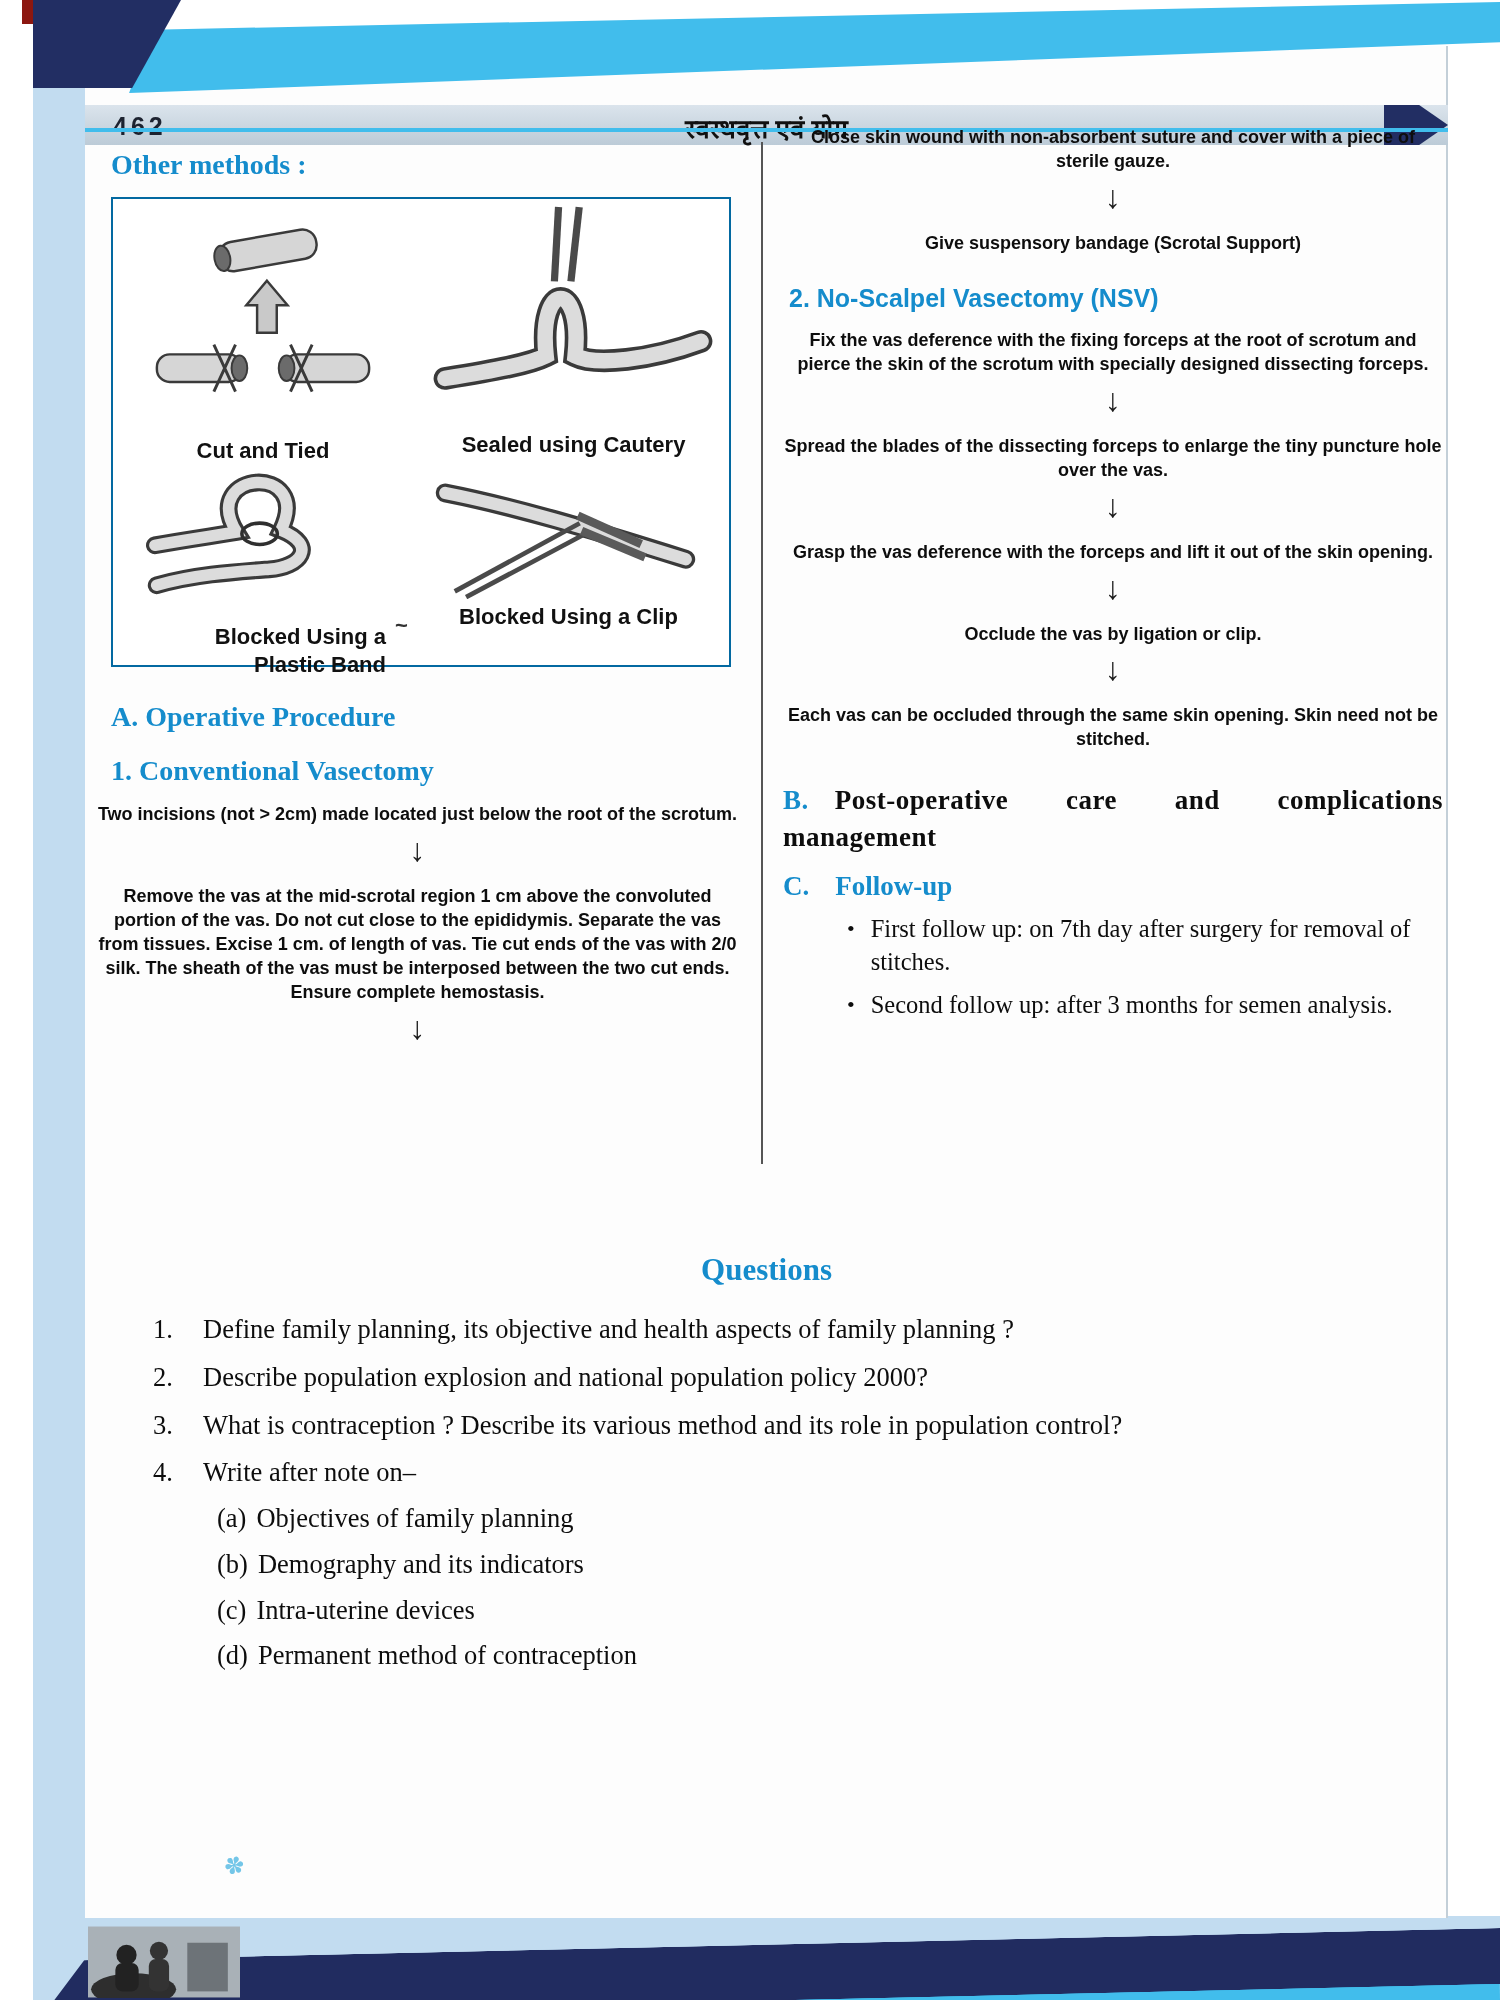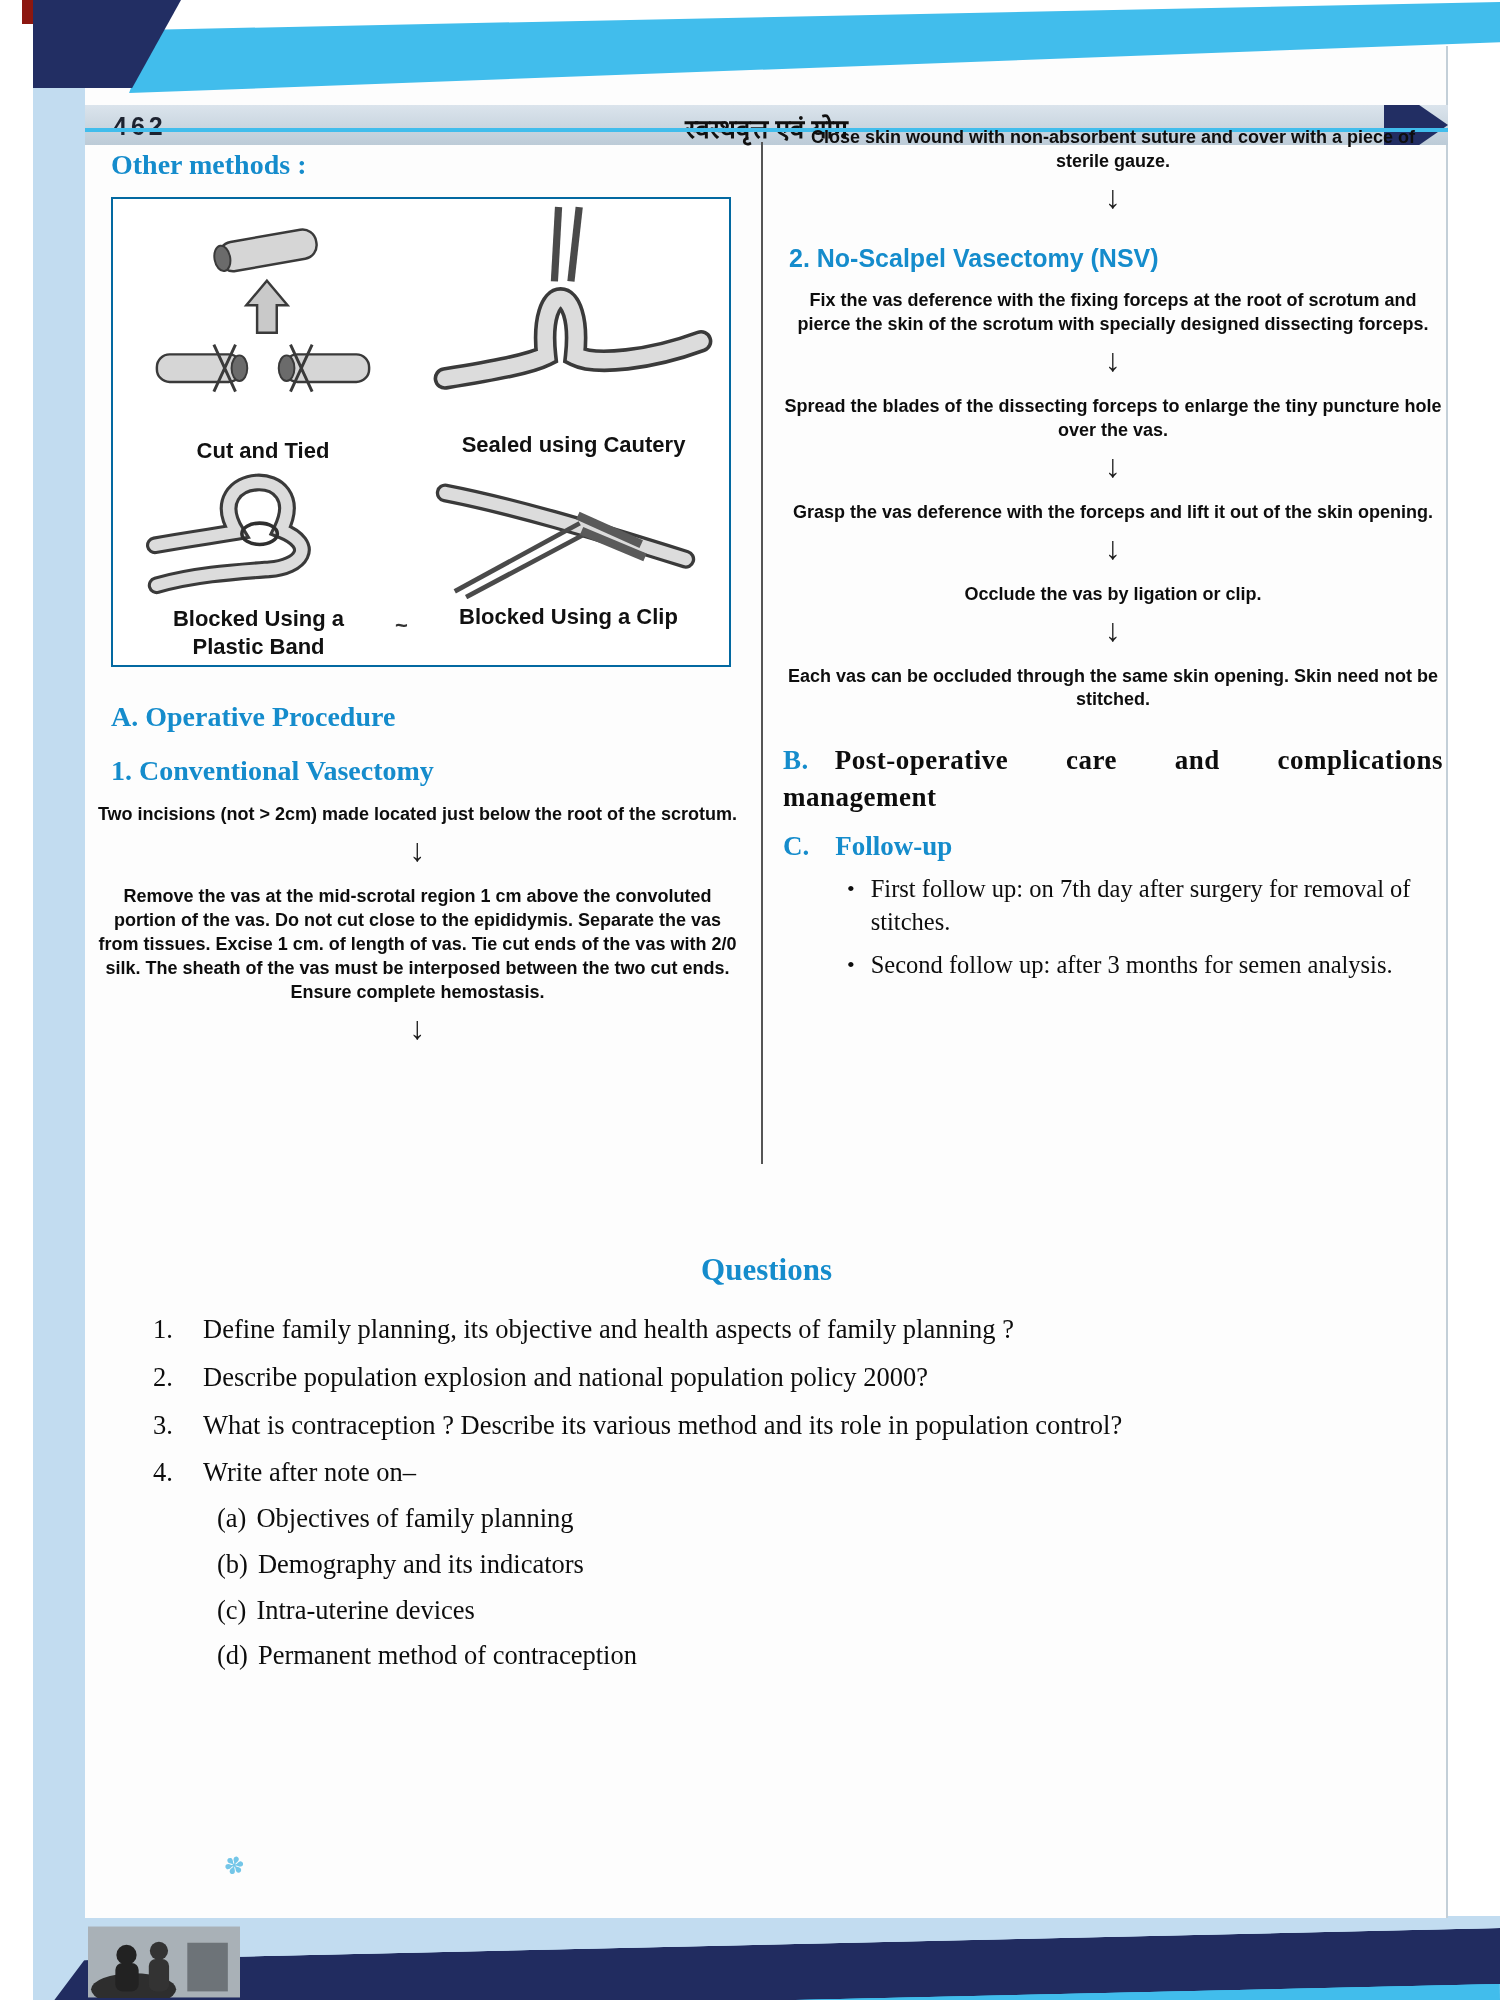--- a/index.html
+++ b/index.html
@@ -44,21 +44,21 @@
                 border:2px solid #0369a1; background:#ffffff; }
   .fig { position:absolute; }
   .fig1 { left:25px;  top:8px;   width:250px; height:226px; }
   .fig2 { left:320px; top:6px;   width:280px; height:222px; }
   .fig3 { left:20px;  top:262px; width:255px; height:142px; }
   .fig4 { left:305px; top:258px; width:295px; height:142px; }
   .cap  { position:absolute; font-size:22px; font-weight:bold; text-align:center;
           white-space:pre-line; line-height:1.25; color:#111; }
   .cap1 { left:25px;  top:238px; width:250px; }
   .cap2 { left:318px; top:232px; width:285px; }
-  .cap3 { left:18px;  top:406px; width:255px; }
+  .cap3 { left:18px;  top:424px; width:255px;text-align:right; }
   .cap4 { left:308px; top:404px; width:295px; }
   .tilde { position:absolute; left:282px; top:414px; font-size:22px; font-weight:bold; color:#333; }
 
   
   .bsec { font:bold 27px "Liberation Serif",serif; color:#0d0d0d; margin:30px 0 0 0;
           text-align:justify; word-spacing:7px; letter-spacing:0.5px; line-height:1.35; }
   .bsec .lbl { color:#158ccc; margin-right:26px; }
   .csec { font:bold 27px "Liberation Serif",serif; color:#158ccc; margin:16px 0 4px 0; }
   .csec .lbl { margin-right:26px; }
   .bullet-row { display:flex; gap:16px; padding-left:64px; margin-top:10px;
@@ -156,20 +156,21 @@
 
     <p class="flow">Two incisions (not &gt; 2cm) made located just below the root of the scrotum.</p>
     <div class="arrow">↓</div>
     <p class="flow">Remove the vas at the mid-scrotal region 1 cm above the convoluted portion of the vas. Do not cut close to the epididymis. Separate the vas from tissues. Excise 1 cm. of length of vas. Tie cut ends of the vas with 2/0 silk. The sheath of the vas must be interposed between the two cut ends. Ensure complete hemostasis.</p>
     <div class="arrow">↓</div>
   </div>
 
   <div class="right-col">
     <p class="flow" style="margin-top:0">Close skin wound with non-absorbent suture and cover with a piece of sterile gauze.</p>
     <div class="arrow">↓</div>
+    <p class="flow">Give suspensory bandage (Scrotal Support)</p>
 
     <div class="nsv">2. No-Scalpel Vasectomy (NSV)</div>
 
     <p class="flow">Fix the vas deference with the fixing forceps at the root of scrotum and pierce the skin of the scrotum with specially designed dissecting forceps.</p>
     <div class="arrow">↓</div>
     <p class="flow">Spread the blades of the dissecting forceps to enlarge the tiny puncture hole over the vas.</p>
     <div class="arrow">↓</div>
     <p class="flow">Grasp the vas deference with the forceps and lift it out of the skin opening.</p>
     <div class="arrow">↓</div>
     <p class="flow">Occlude the vas by ligation or clip.</p>

